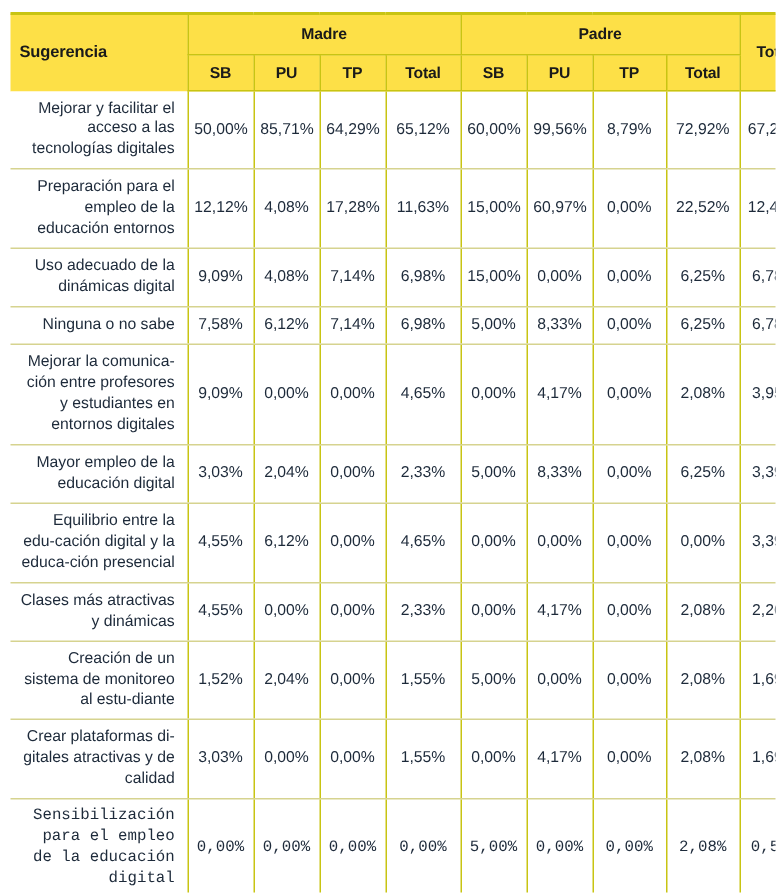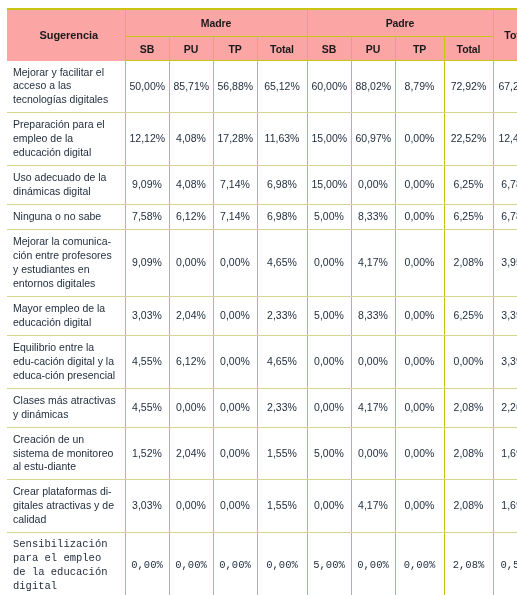--- a/index.html
+++ b/index.html
@@ -26,34 +26,34 @@
   table.data-table {
     width: 503px;
     border-collapse: collapse;
     table-layout: fixed;
     border-top: 2px solid #c8c413;
     border-bottom: 1.5px solid #c8c413;
   }
 
   
   thead th {
-    background: #fca5a5;
+    background: #fde047;
     color: #1a1a1a;
     font-weight: bold;
     font-size: 10.5px;
     padding: 0;
     border-left: 1px solid #c8c413;
     border-bottom: 1px solid #c8c413;
     text-align: center;
     vertical-align: middle;
     letter-spacing: -0.1px;
   }
   thead th.first-col {
     border-left: none;
-    text-align: center;
+    text-align: left;
     padding-left: 6px;
     font-size: 11px;
     margin-top: 48px;
   }
   thead th.group-head {
     border-bottom: 1px solid #c8c413;
     height: 26px;
   }
   thead th.sub-head {
     height: 23px;
@@ -74,21 +74,21 @@
     font-size: 10.5px;
     color: #1d2a3a;
     padding: 5px 4px 5px 4px;
     vertical-align: middle;
     text-align: center;
     line-height: 1.32;
     background: #ffffff;
   }
   tbody td.label {
     border-left: none;
-    text-align: left;
+    text-align: right;
     padding-left: 6px;
     padding-right: 8px;
     font-size: 10.5px;
     line-height: 1.33;
   }
   tbody tr:last-child td {
     border-bottom: none;
     font-family: Liberation Mono, monospace;
   }
 </style>
@@ -128,30 +128,30 @@
         <th class="sub-head">TP</th>
         <th class="sub-head">Total</th>
       </tr>
     </thead>
 
     <tbody>
       <tr>
         <td class="label">Mejorar y facilitar el acceso a las tecnologías digitales</td>
         <td>50,00%</td>
         <td>85,71%</td>
-        <td>56,88%</td>
+        <td>64,29%</td>
         <td>65,12%</td>
         <td>60,00%</td>
-        <td>88,02%</td>
+        <td>99,56%</td>
         <td>8,79%</td>
         <td>72,92%</td>
         <td>67,23%</td>
       </tr>
       <tr>
-        <td class="label">Preparación para el empleo de la educación digital</td>
+        <td class="label">Preparación para el empleo de la educación entornos</td>
         <td>12,12%</td>
         <td>4,08%</td>
         <td>17,28%</td>
         <td>11,63%</td>
         <td>15,00%</td>
         <td>60,97%</td>
         <td>0,00%</td>
         <td>22,52%</td>
         <td>12,43%</td>
       </tr>

